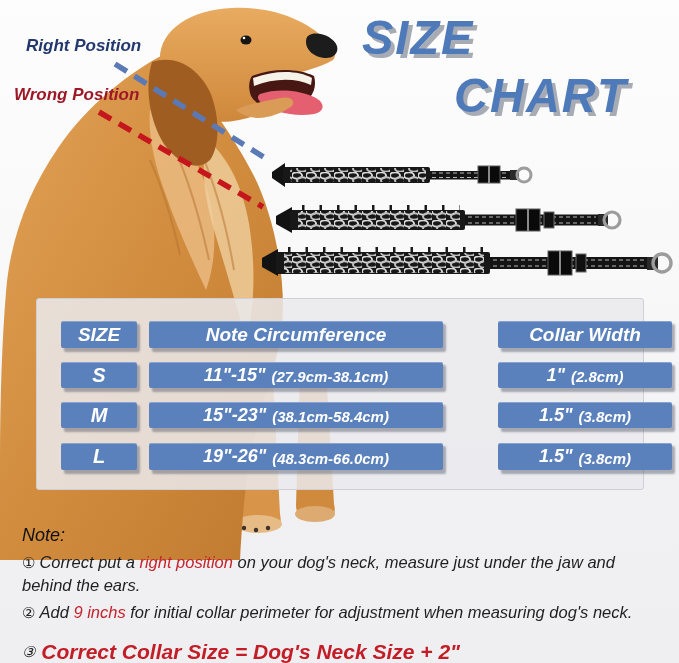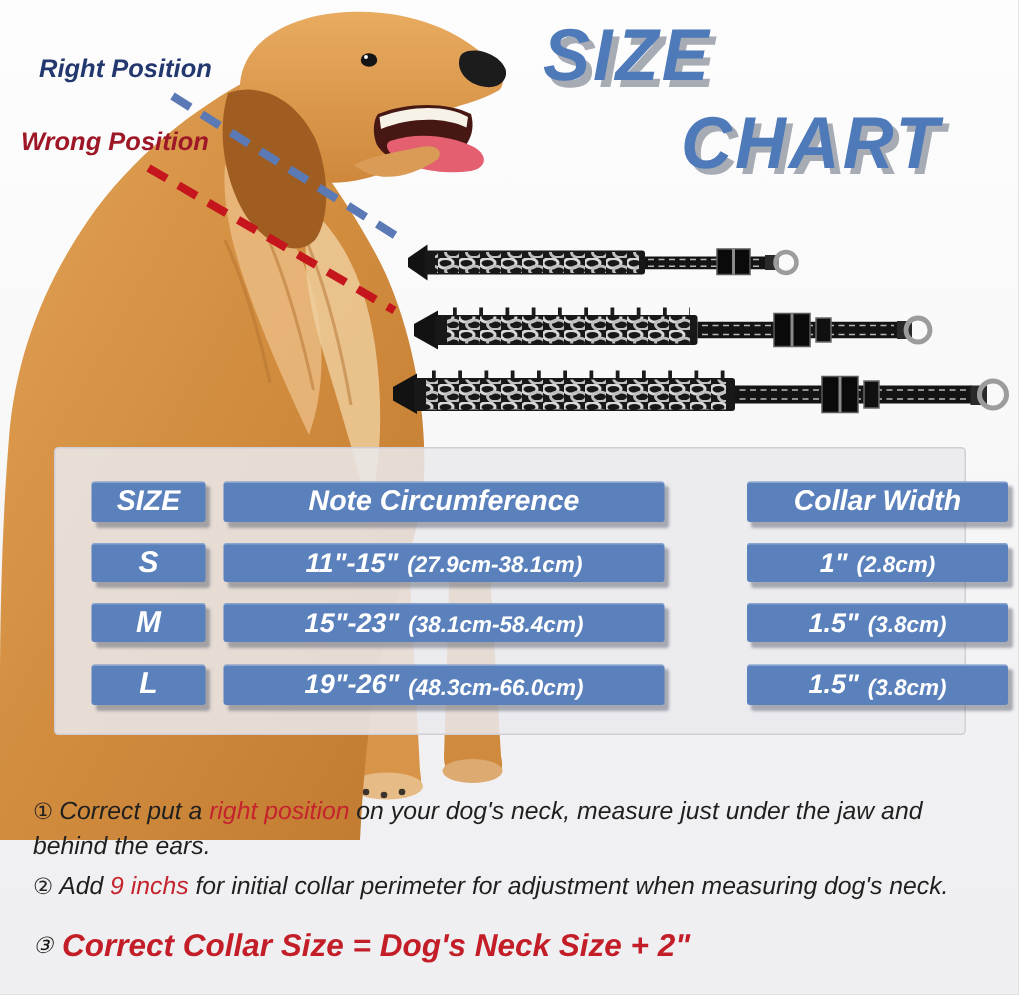--- a/index.html
+++ b/index.html
@@ -207,18 +207,19 @@
         <span class="small">(48.3cm-66.0cm)</span>
       </div>
       <div class="cell c3" style="height:27px;">
         <span class="big">1.5"</span>
         <span class="small">(3.8cm)</span>
       </div>
     </div>
   </div>
 
   <div class="notes">
+    <div class="nhead">Note:</div>
     <div class="nitem"><span class="cnum">①</span><span>Correct put a </span><span class="red">right position</span><span> on your dog's neck, measure just under the jaw and behind the ears.</span></div>
     <div class="nitem"><span class="cnum">②</span><span>Add </span><span class="red">9 inchs</span><span> for initial collar perimeter for adjustment when measuring dog's neck.</span></div>
     <div class="nitem3"><span class="cnum">③</span> <span>Correct Collar Size = Dog's Neck Size + 2"</span></div>
   </div>
 
 </div>
 
 </body></html>

